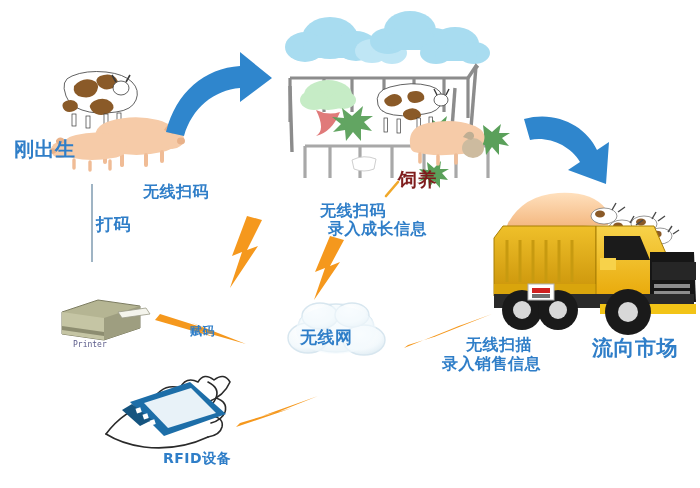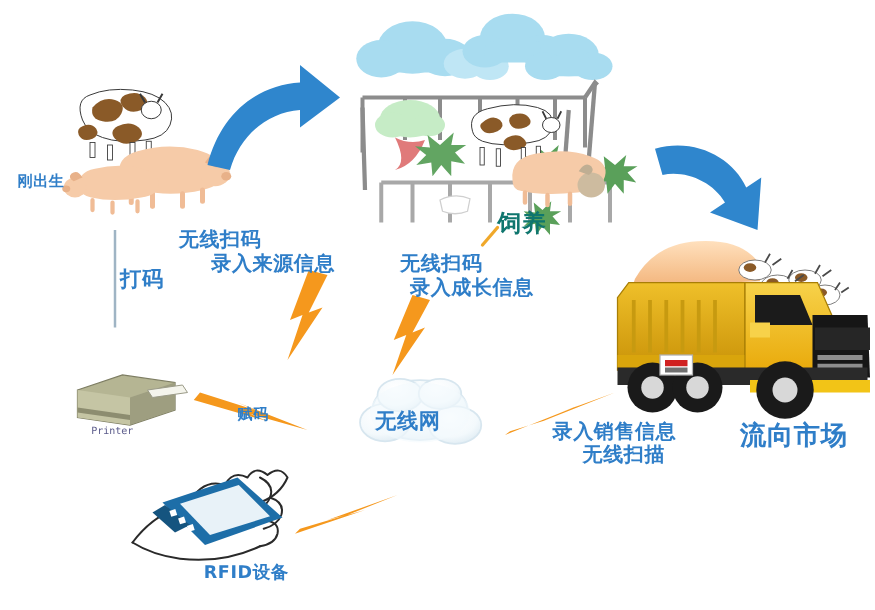--- a/index.html
+++ b/index.html
@@ -12,21 +12,21 @@
   }
   #stage{position:relative;width:700px;height:488px;}
   .lbl{
     position:absolute;
     color:#2f7ec8;
     font-weight:bold;
     white-space:nowrap;
     line-height:1.18;
     letter-spacing:0.5px;
   }
-  .lbl.gray{color:#0f766e;font-weight:bold;}
+  .lbl.gray{color:#7f1d1d;font-weight:bold;}
   .lbl.small{font-size:8px;color:#5a5a8a;font-weight:normal;letter-spacing:0;font-family:"DejaVu Sans Mono","Liberation Mono",monospace;}
   svg{display:block;}
   .layer{position:absolute;left:0;top:0;width:700px;height:488px;pointer-events:none;}
 </style>
 </head>
 <body>
 
 <div id="stage">
 
   <svg class="layer" viewBox="0 0 700 488">
@@ -314,46 +314,45 @@
         <path d="M236 427 L292 408 L278 412 L318 396 L262 416 L277 412 L240 423 Z"></path>
       </g>
 
       <g>
         <path d="M404 348 L464 324 L448 330 L492 314 L434 337 L450 332 L408 345 Z"></path>
       </g>
     </g>
   </svg>
 
   <div id="labels">
-      <div class="lbl" style="left: 14px; top: 138px; font-size: 12px;">
+      <div class="lbl" style="left: 14px; top: 138px; font-size: 20px;">
         <div>刚出生</div>
       </div>
       <div class="lbl" style="left: 96px; top: 214px; font-size: 17px;">
         <div>打码</div>
       </div>
       <div class="lbl" style="left: 143px; top: 183px; font-size: 16px;">
         <div>无线扫码</div>
-        <div style="margin-left: 26px;">录入来源信息</div>
       </div>
       <div class="lbl gray" style="left: 398px; top: 168px; font-size: 19px;">
         <div>饲养</div>
       </div>
       <div class="lbl" style="left: 320px; top: 202px; font-size: 16px;">
         <div>无线扫码</div>
-        <div style="margin-left: 8px;">录入成长信息</div>
+        <div style="margin-left: 8px; font-family: Liberation Mono, monospace;">录入成长信息</div>
       </div>
       <div class="lbl" style="left: 190px; top: 324px; font-size: 12px;">
         <div>赋码</div>
       </div>
       <div class="lbl" style="left: 300px; top: 327px; font-size: 17px;">
         <div>无线网</div>
       </div>
       <div class="lbl" style="left: 466px; top: 336px; font-size: 16px;">
+        <div>无线扫描</div>
         <div style="margin-left: -24px;">录入销售信息</div>
-        <div>无线扫描</div>
       </div>
       <div class="lbl" style="left: 592px; top: 336px; font-size: 21px;">
         <div>流向市场</div>
       </div>
       <div class="lbl" style="left: 163px; top: 450px; font-size: 14px;">
         <div>RFID设备</div>
       </div>
       <div class="lbl small" style="left: 73px; top: 340px; font-size: 8px;">
         <div>Printer</div>
       </div>

